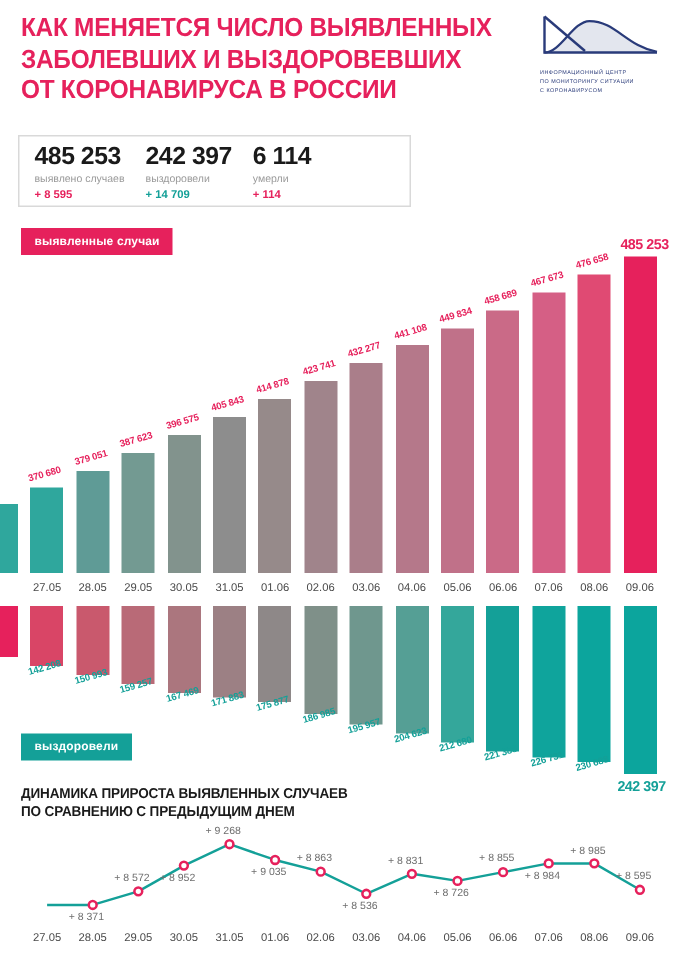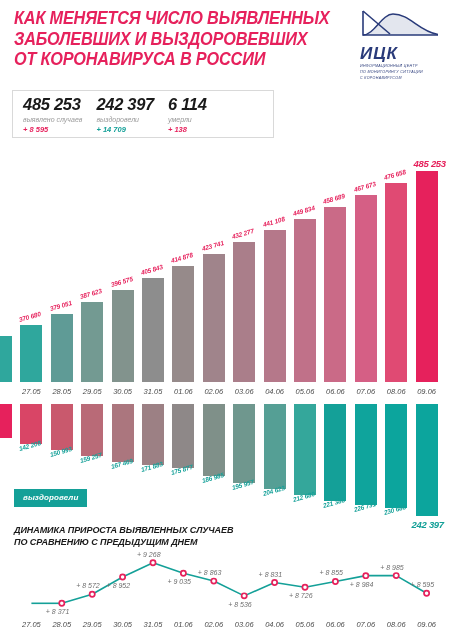--- a/index.html
+++ b/index.html
@@ -1,21 +1,21 @@
 <!DOCTYPE html>
 <html><head>
 <meta charset="utf-8">
 <style>
   * { box-sizing: border-box; margin:0; padding:0; }
   body {
     width:450px; height:635px; background:#ffffff;
     font-family:"Liberation Sans", sans-serif; overflow:hidden;
     position:relative;
   }
-  .page { position:relative; width:450px; height:634px;font-style:italic; }
+  .page { position:relative; width:450px; height:634px; }
 
   
   .title {
     position:absolute; left:14px; top:8px; width:330px;
     color:#e6215c; font-weight:bold; font-size:17.5px; line-height:1.18;
     letter-spacing:-0.2px; font-family:"Liberation Sans", sans-serif;
     text-transform:uppercase; transform:scaleX(0.93); transform-origin:left top;
   }
   .title div { white-space:nowrap; }
 
@@ -107,21 +107,20 @@
     <div>ОТ КОРОНАВИРУСА В РОССИИ</div>
   </div>
 
   <div class="logo">
     <svg class="logo-mark" viewBox="0 0 80 36">
       <path d="M3 3 L3 27 L78 27" fill="none" stroke="#2a3b7a" stroke-width="1.6"></path>
       <path d="M3 3 L30 26" fill="none" stroke="#2a3b7a" stroke-width="1.6"></path>
       <path d="M3 27 C 14 27, 22 6, 33 6 C 50 6, 58 23, 78 26.6" fill="none" stroke="#2a3b7a" stroke-width="1.5"></path>
       <path d="M3 27 C 14 27, 22 6, 33 6 C 50 6, 58 23, 78 26.6 L78 27 L3 27 Z" fill="#2a3b7a" fill-opacity="0.13"></path>
     </svg>
-    <div class="logo-word">ИЦК</div>
     <div class="logo-sub">
       <div>ИНФОРМАЦИОННЫЙ ЦЕНТР</div>
       <div>ПО МОНИТОРИНГУ СИТУАЦИИ</div>
       <div>С КОРОНАВИРУСОМ</div>
     </div>
   </div>
 
   <div class="stats">
     <div class="stat">
       <div class="num">485 253</div>
@@ -129,24 +128,25 @@
       <div class="delta pink">+ 8 595</div>
     </div>
     <div class="stat">
       <div class="num">242 397</div>
       <div class="cap">выздоровели</div>
       <div class="delta teal">+ 14 709</div>
     </div>
     <div class="stat">
       <div class="num">6 114</div>
       <div class="cap">умерли</div>
-      <div class="delta pink">+ 138</div>
+      <div class="delta pink">+ 114</div>
     </div>
   </div>
 
+  <div class="badge badge-cases">выявленные случаи</div>
   <div class="badge badge-recov">выздоровели</div>
 
   <div class="chart-top" id="chartTop">
       <div class="col" style="left: -10px; top: 0px; width: 22px; height: 222px;">
         <div class="bar" style="top: 176.139px; height: 45.8608px; background: rgb(47, 167, 157);"></div>
       </div>
       <div class="col" style="left: 20.4px; top: 0px; width: 22px; height: 222px;">
         <div class="bar" style="top: 164.941px; height: 57.0593px; background: rgb(47, 167, 157);"></div>
         <div class="blabel pink" style="left: 0px; top: 155.941px;">370 680</div>
       </div>

